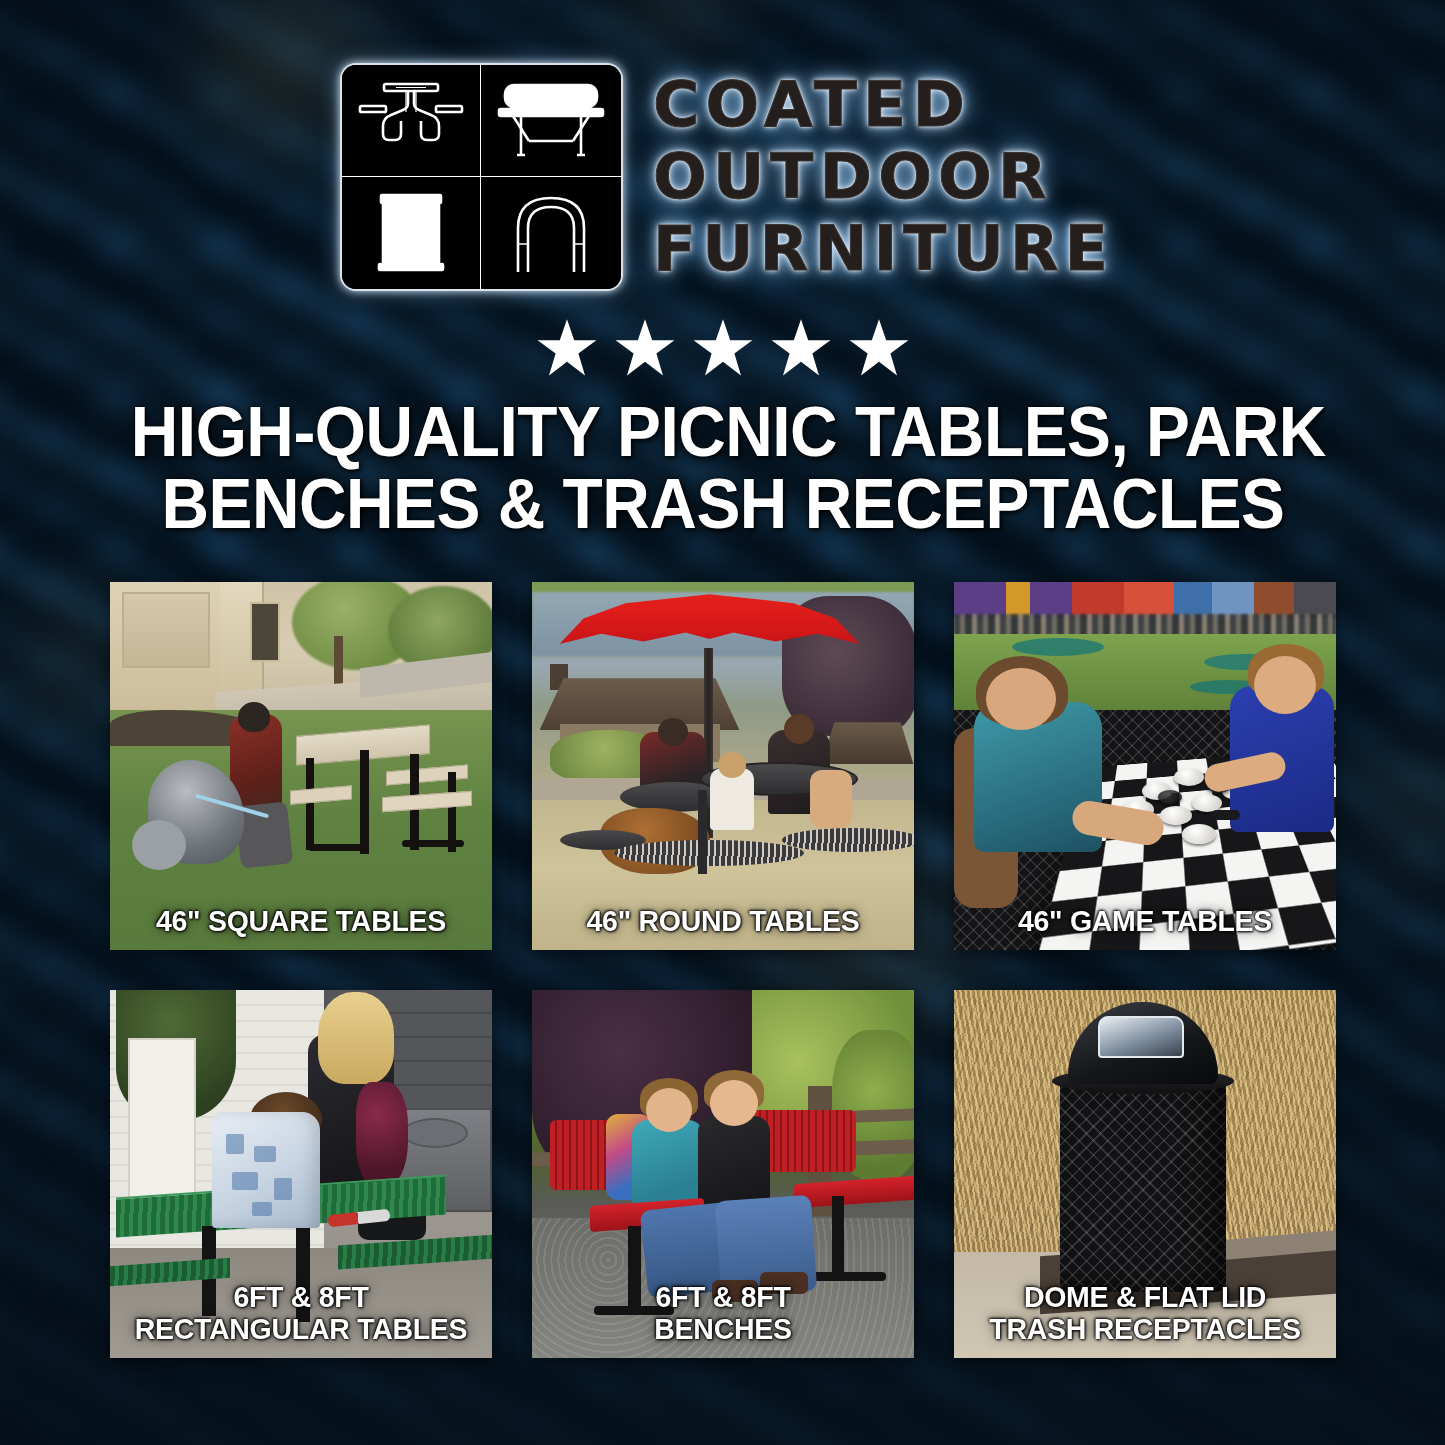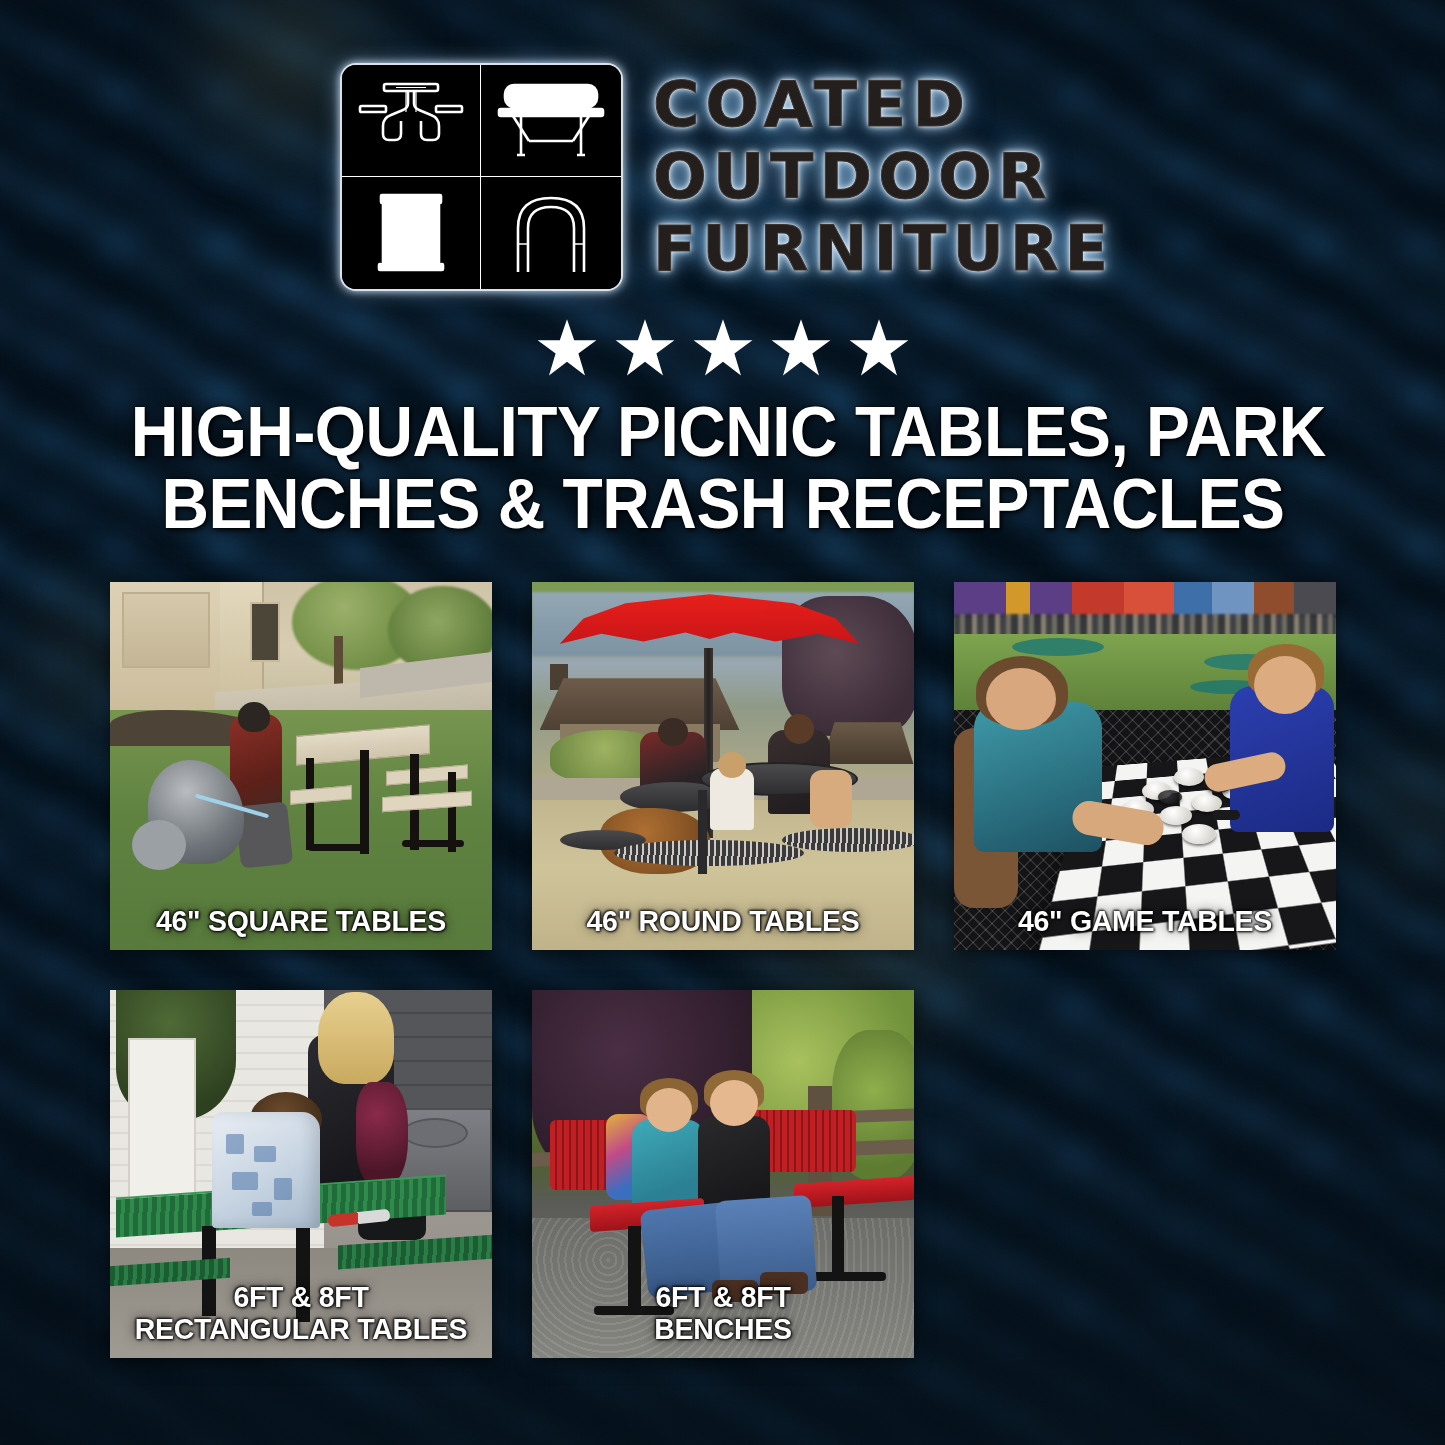--- a/index.html
+++ b/index.html
@@ -634,17 +634,36 @@
           <div class="shape t5-legs" style="left:62px;top:316px;width:80px;height:9px;border-radius:4px;"></div>
           <div class="shape t5-shoe" style="left:180px;top:290px;width:46px;height:22px;"></div>
           <div class="shape t5-shoe" style="left:228px;top:282px;width:48px;height:22px;"></div>
         </div>
         <div class="tile-caption">
           <span class="cap1">6FT &amp; 8FT</span>
           <span class="cap2">BENCHES</span>
         </div>
       </div>
 
+      <div class="tile">
+        <div class="tile-photo">
+          <div class="t6-bg"></div>
+          <div class="shape t6-grass"></div>
+          <div class="shape t6-grass2"></div>
+          <div class="shape t6-walk"></div>
+          <div class="shape t6-soil"></div>
+          <div class="shape t6-curb"></div>
+          <div class="shape t6-shadow"></div>
+          <div class="shape t6-body"></div>
+          <div class="shape t6-rim"></div>
+          <div class="shape t6-dome"></div>
+          <div class="shape t6-open"></div>
+        </div>
+        <div class="tile-caption">
+          <span class="cap1">DOME &amp; FLAT LID</span>
+          <span class="cap2">TRASH RECEPTACLES</span>
+        </div>
+      </div>
 
     </div>
 
   </div>
 </div>
 
 </body></html>

